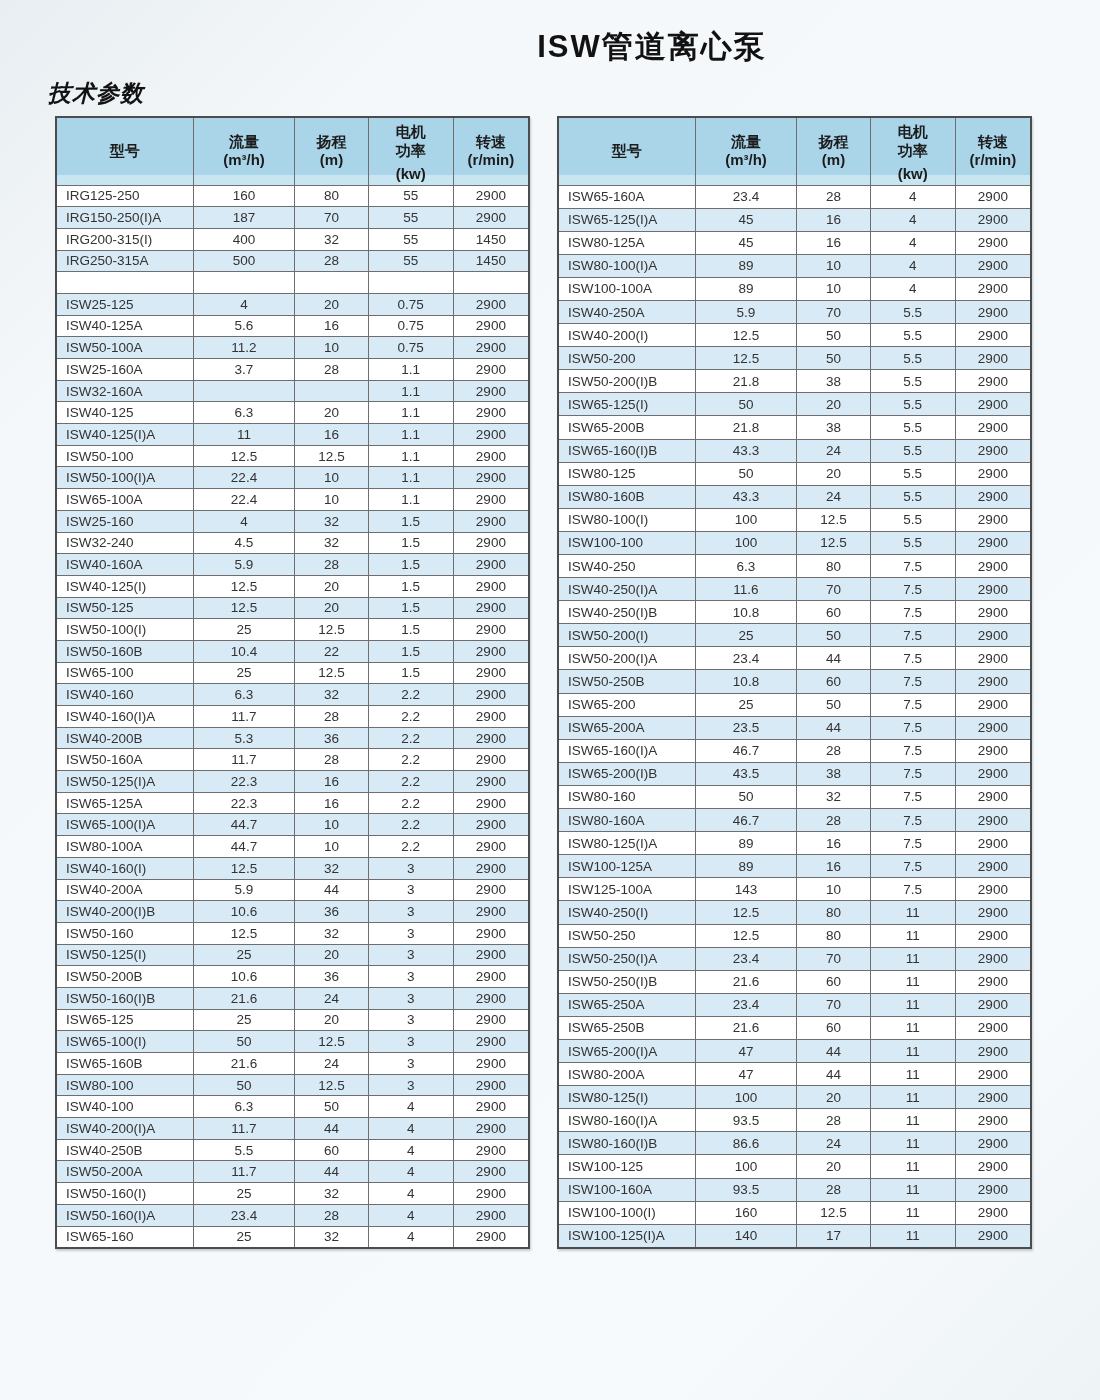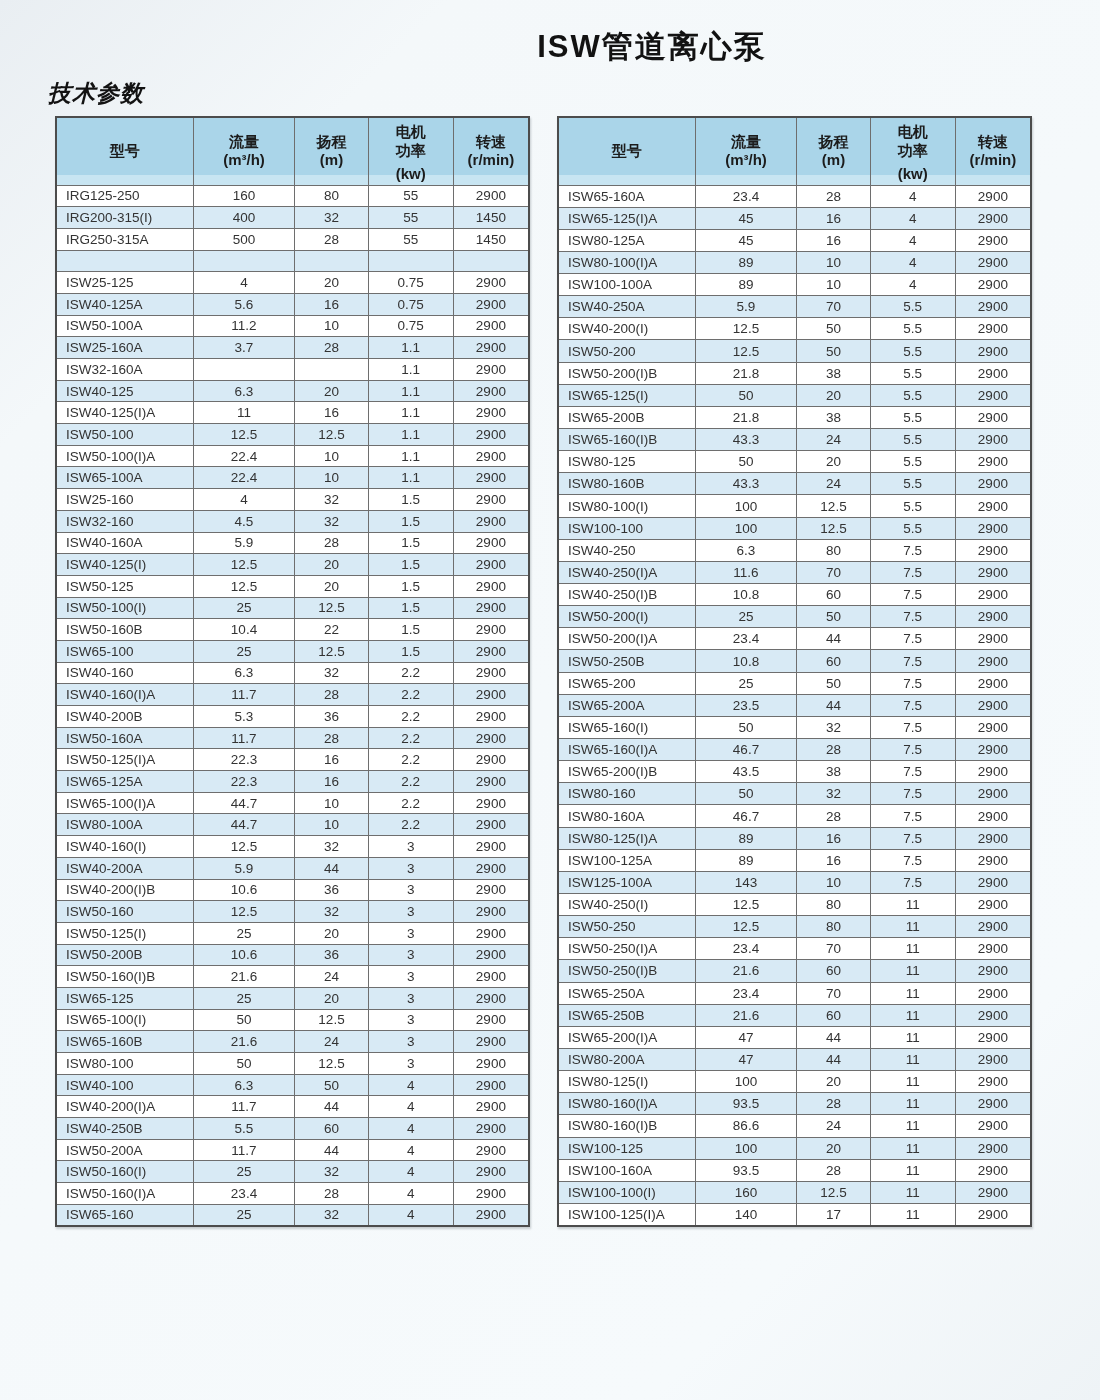--- a/index.html
+++ b/index.html
@@ -129,20 +129,27 @@
       </thead>
       <tbody>
           <tr>
     <td class="model">IRG125-250</td>
     <td class="num">160</td>
     <td class="num">80</td>
     <td class="num">55</td>
     <td class="num">2900</td>
   </tr>
           <tr>
+    <td class="model">IRG150-250(I)A</td>
+    <td class="num">187</td>
+    <td class="num">70</td>
+    <td class="num">55</td>
+    <td class="num">2900</td>
+  </tr>
+          <tr>
     <td class="model">IRG200-315(I)</td>
     <td class="num">400</td>
     <td class="num">32</td>
     <td class="num">55</td>
     <td class="num">1450</td>
   </tr>
           <tr>
     <td class="model">IRG250-315A</td>
     <td class="num">500</td>
     <td class="num">28</td>
@@ -227,21 +234,21 @@
     <td class="num">2900</td>
   </tr>
           <tr>
     <td class="model">ISW25-160</td>
     <td class="num">4</td>
     <td class="num">32</td>
     <td class="num">1.5</td>
     <td class="num">2900</td>
   </tr>
           <tr>
-    <td class="model">ISW32-160</td>
+    <td class="model">ISW32-240</td>
     <td class="num">4.5</td>
     <td class="num">32</td>
     <td class="num">1.5</td>
     <td class="num">2900</td>
   </tr>
           <tr>
     <td class="model">ISW40-160A</td>
     <td class="num">5.9</td>
     <td class="num">28</td>
     <td class="num">1.5</td>
@@ -661,27 +668,20 @@
     <td class="num">2900</td>
   </tr>
           <tr>
     <td class="model">ISW65-200A</td>
     <td class="num">23.5</td>
     <td class="num">44</td>
     <td class="num">7.5</td>
     <td class="num">2900</td>
   </tr>
           <tr>
-    <td class="model">ISW65-160(I)</td>
-    <td class="num">50</td>
-    <td class="num">32</td>
-    <td class="num">7.5</td>
-    <td class="num">2900</td>
-  </tr>
-          <tr>
     <td class="model">ISW65-160(I)A</td>
     <td class="num">46.7</td>
     <td class="num">28</td>
     <td class="num">7.5</td>
     <td class="num">2900</td>
   </tr>
           <tr>
     <td class="model">ISW65-200(I)B</td>
     <td class="num">43.5</td>
     <td class="num">38</td>

